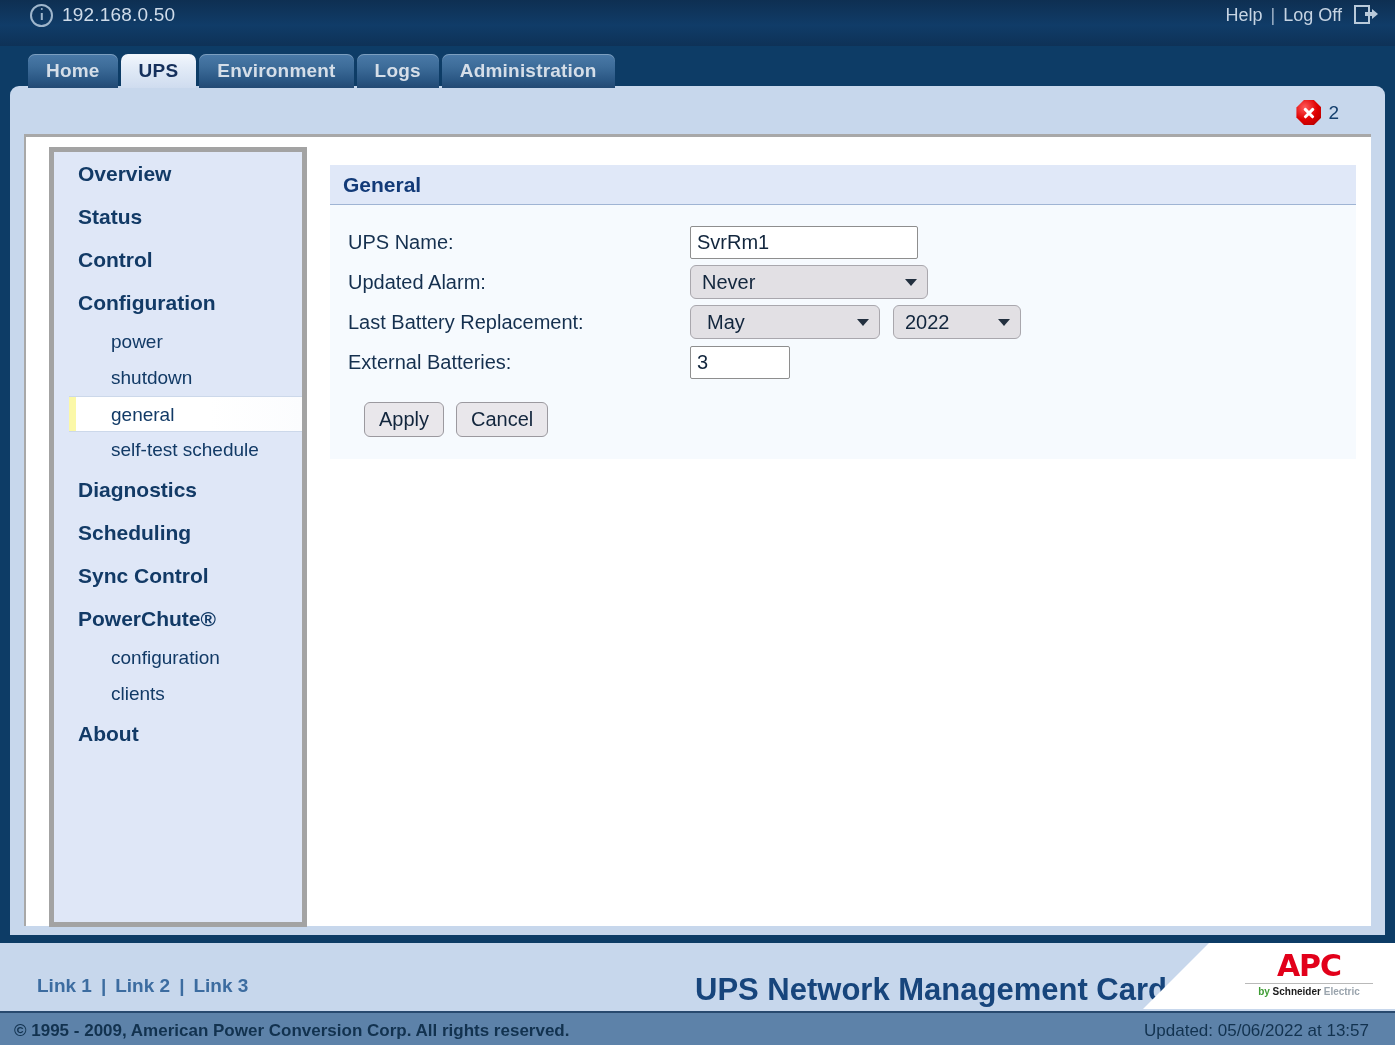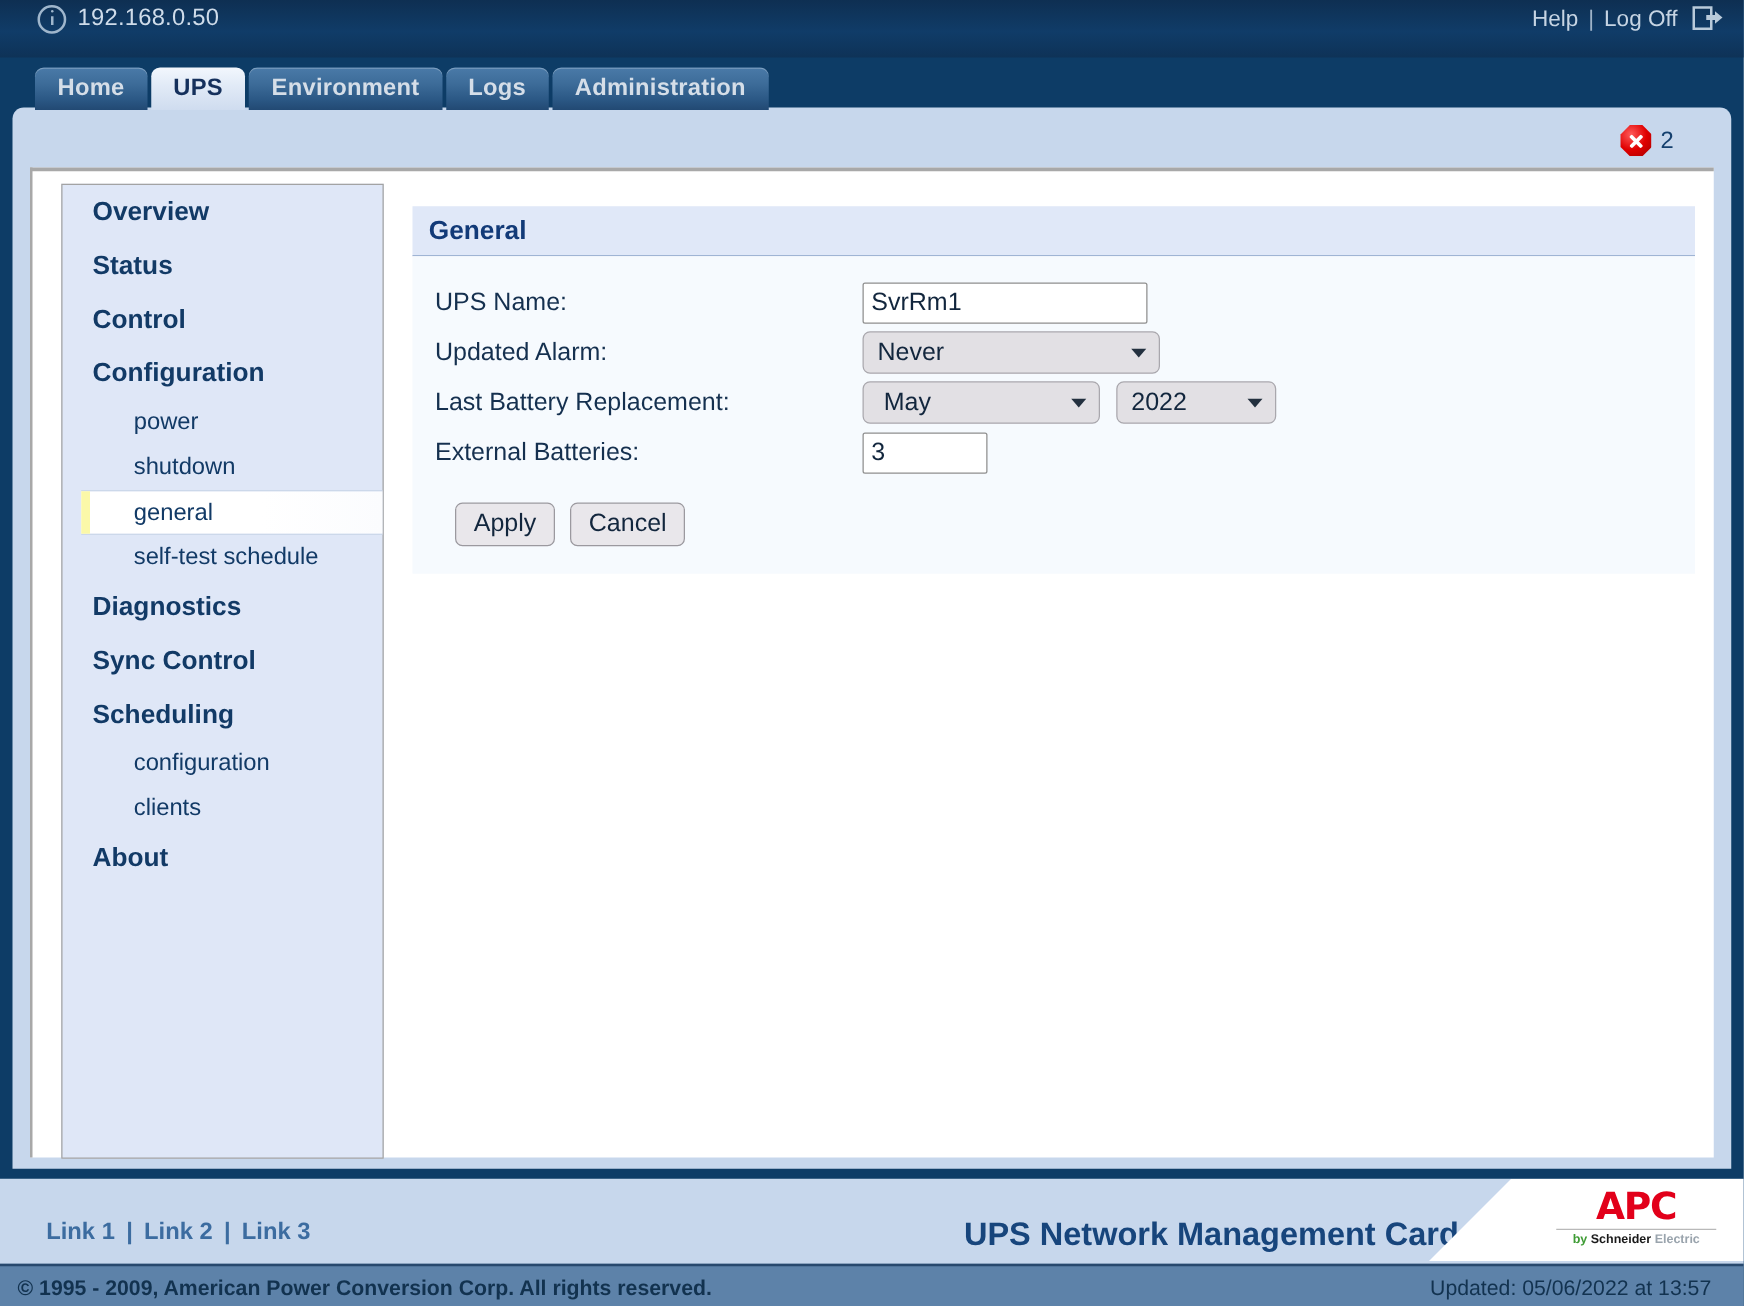--- a/index.html
+++ b/index.html
@@ -180,21 +180,21 @@
     border-left: 2px solid #a8a8a8;
     box-sizing: border-box;
   }
 
   
   #sidebar {
     position: absolute;
     left: 23px; top: 10px;
     width: 258px; height: 780px;
     background: #dfe7f7;
-    border: 1px solid #a3a3a3;
+    border: 5px solid #a3a3a3;
     box-sizing: border-box;
   }
   .nav-item {
     display: block;
     height: 43px;
     line-height: 43px;
     color: #123a66;
     text-decoration: none;
     position: relative;
     box-sizing: border-box;
@@ -333,21 +333,21 @@
     font-size: 19px;
     font-weight: bold;
     color: #3c6ca0;
     display: flex;
     gap: 9px;
   }
   #footer-links a { color: #3c6ca0; text-decoration: none; }
   #footer-title {
     position: absolute;
     right: 228px; top: 29px;
-    font-size: 26px;
+    font-size: 31px;
     font-weight: bold;
     color: #17457c;
     white-space: nowrap;
   }
   #logo-plate {
     position: absolute;
     right: 0; top: 0;
     width: 252px; height: 66px;
     background: #ffffff;
     clip-path: polygon(66px 0, 100% 0, 100% 100%, 0 100%);
@@ -442,22 +442,23 @@
     <div id="sidebar">
         <a href="#" class="nav-item top"><span>Overview</span></a>
         <a href="#" class="nav-item top"><span>Status</span></a>
         <a href="#" class="nav-item top"><span>Control</span></a>
         <a href="#" class="nav-item top"><span>Configuration</span></a>
         <a href="#" class="nav-item sub"><span>power</span></a>
         <a href="#" class="nav-item sub"><span>shutdown</span></a>
         <a href="#" class="nav-item sub selected"><span>general</span></a>
         <a href="#" class="nav-item sub"><span>self-test schedule</span></a>
         <a href="#" class="nav-item top"><span>Diagnostics</span></a>
+        <a href="#" class="nav-item top"><span>Scheduling</span></a>
         <a href="#" class="nav-item top"><span>Sync Control</span></a>
-        <a href="#" class="nav-item top"><span>Scheduling</span></a>
+        <a href="#" class="nav-item top"><span>PowerChute®</span></a>
         <a href="#" class="nav-item sub"><span>configuration</span></a>
         <a href="#" class="nav-item sub"><span>clients</span></a>
         <a href="#" class="nav-item top"><span>About</span></a>
       </div>
 
     <div id="main">
       <div id="section-header">
         <span>General</span>
       </div>
 

